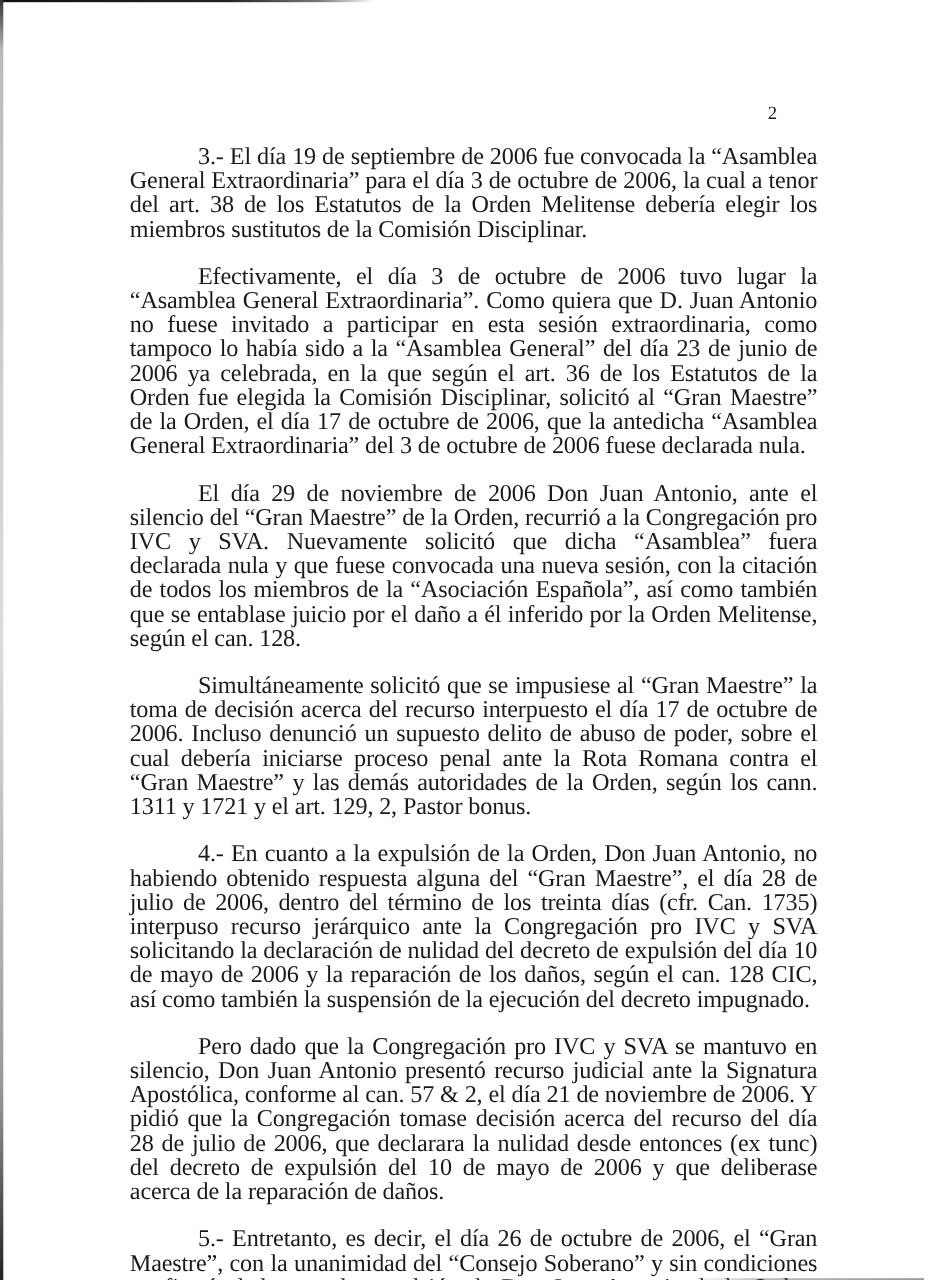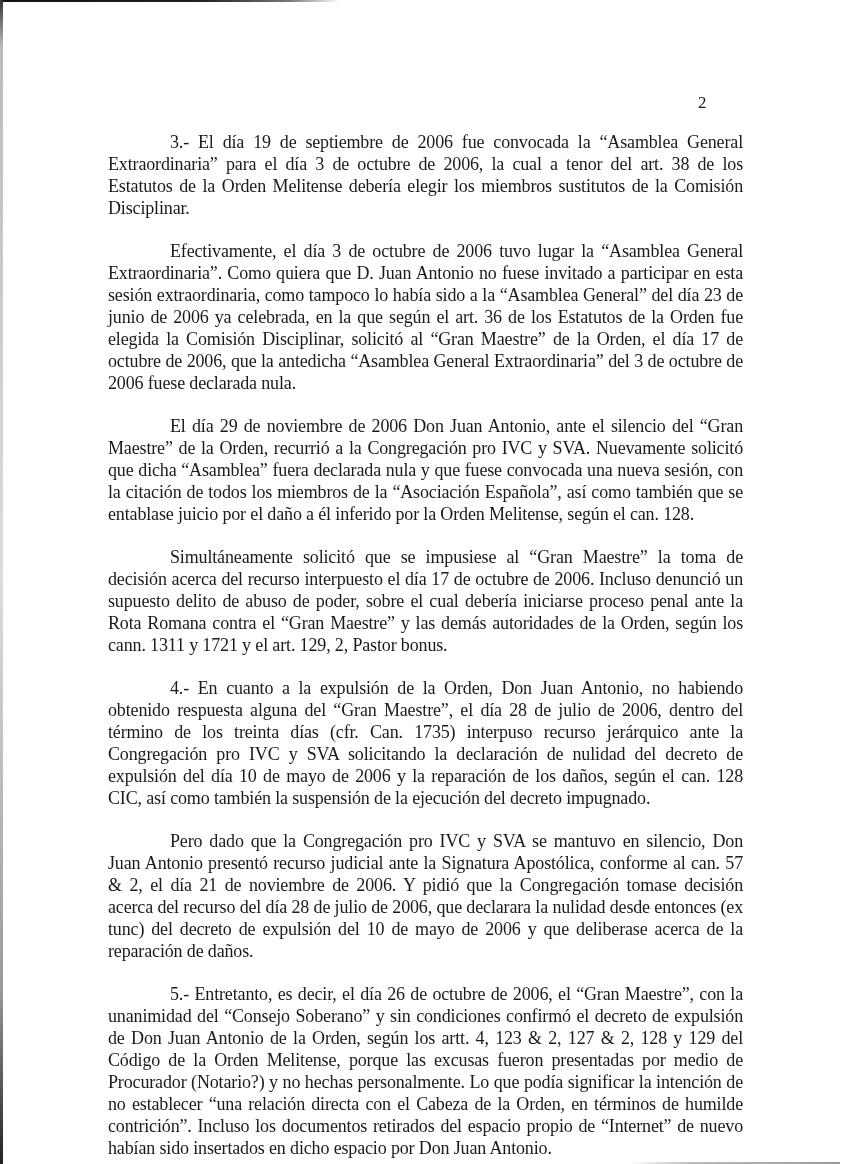--- a/index.html
+++ b/index.html
@@ -45,22 +45,22 @@
       top: 93px;
       font-size: 17px;
     }
     .content {
       position: absolute;
       left: 108px;
       top: 131px;
       width: 635px;
     }
     .para {
-      margin: 0 0 21px 0;
-      font-size: 18px;
+      margin: 0 0 21px 10px;
+      font-size: 22px;
       line-height: 22px;
       text-align: justify;
       text-indent: 62px;
       letter-spacing: -0.15px;
     }
   </style>
 </head>
 <body>
 
 <div class="scan-edge-top"></div>

